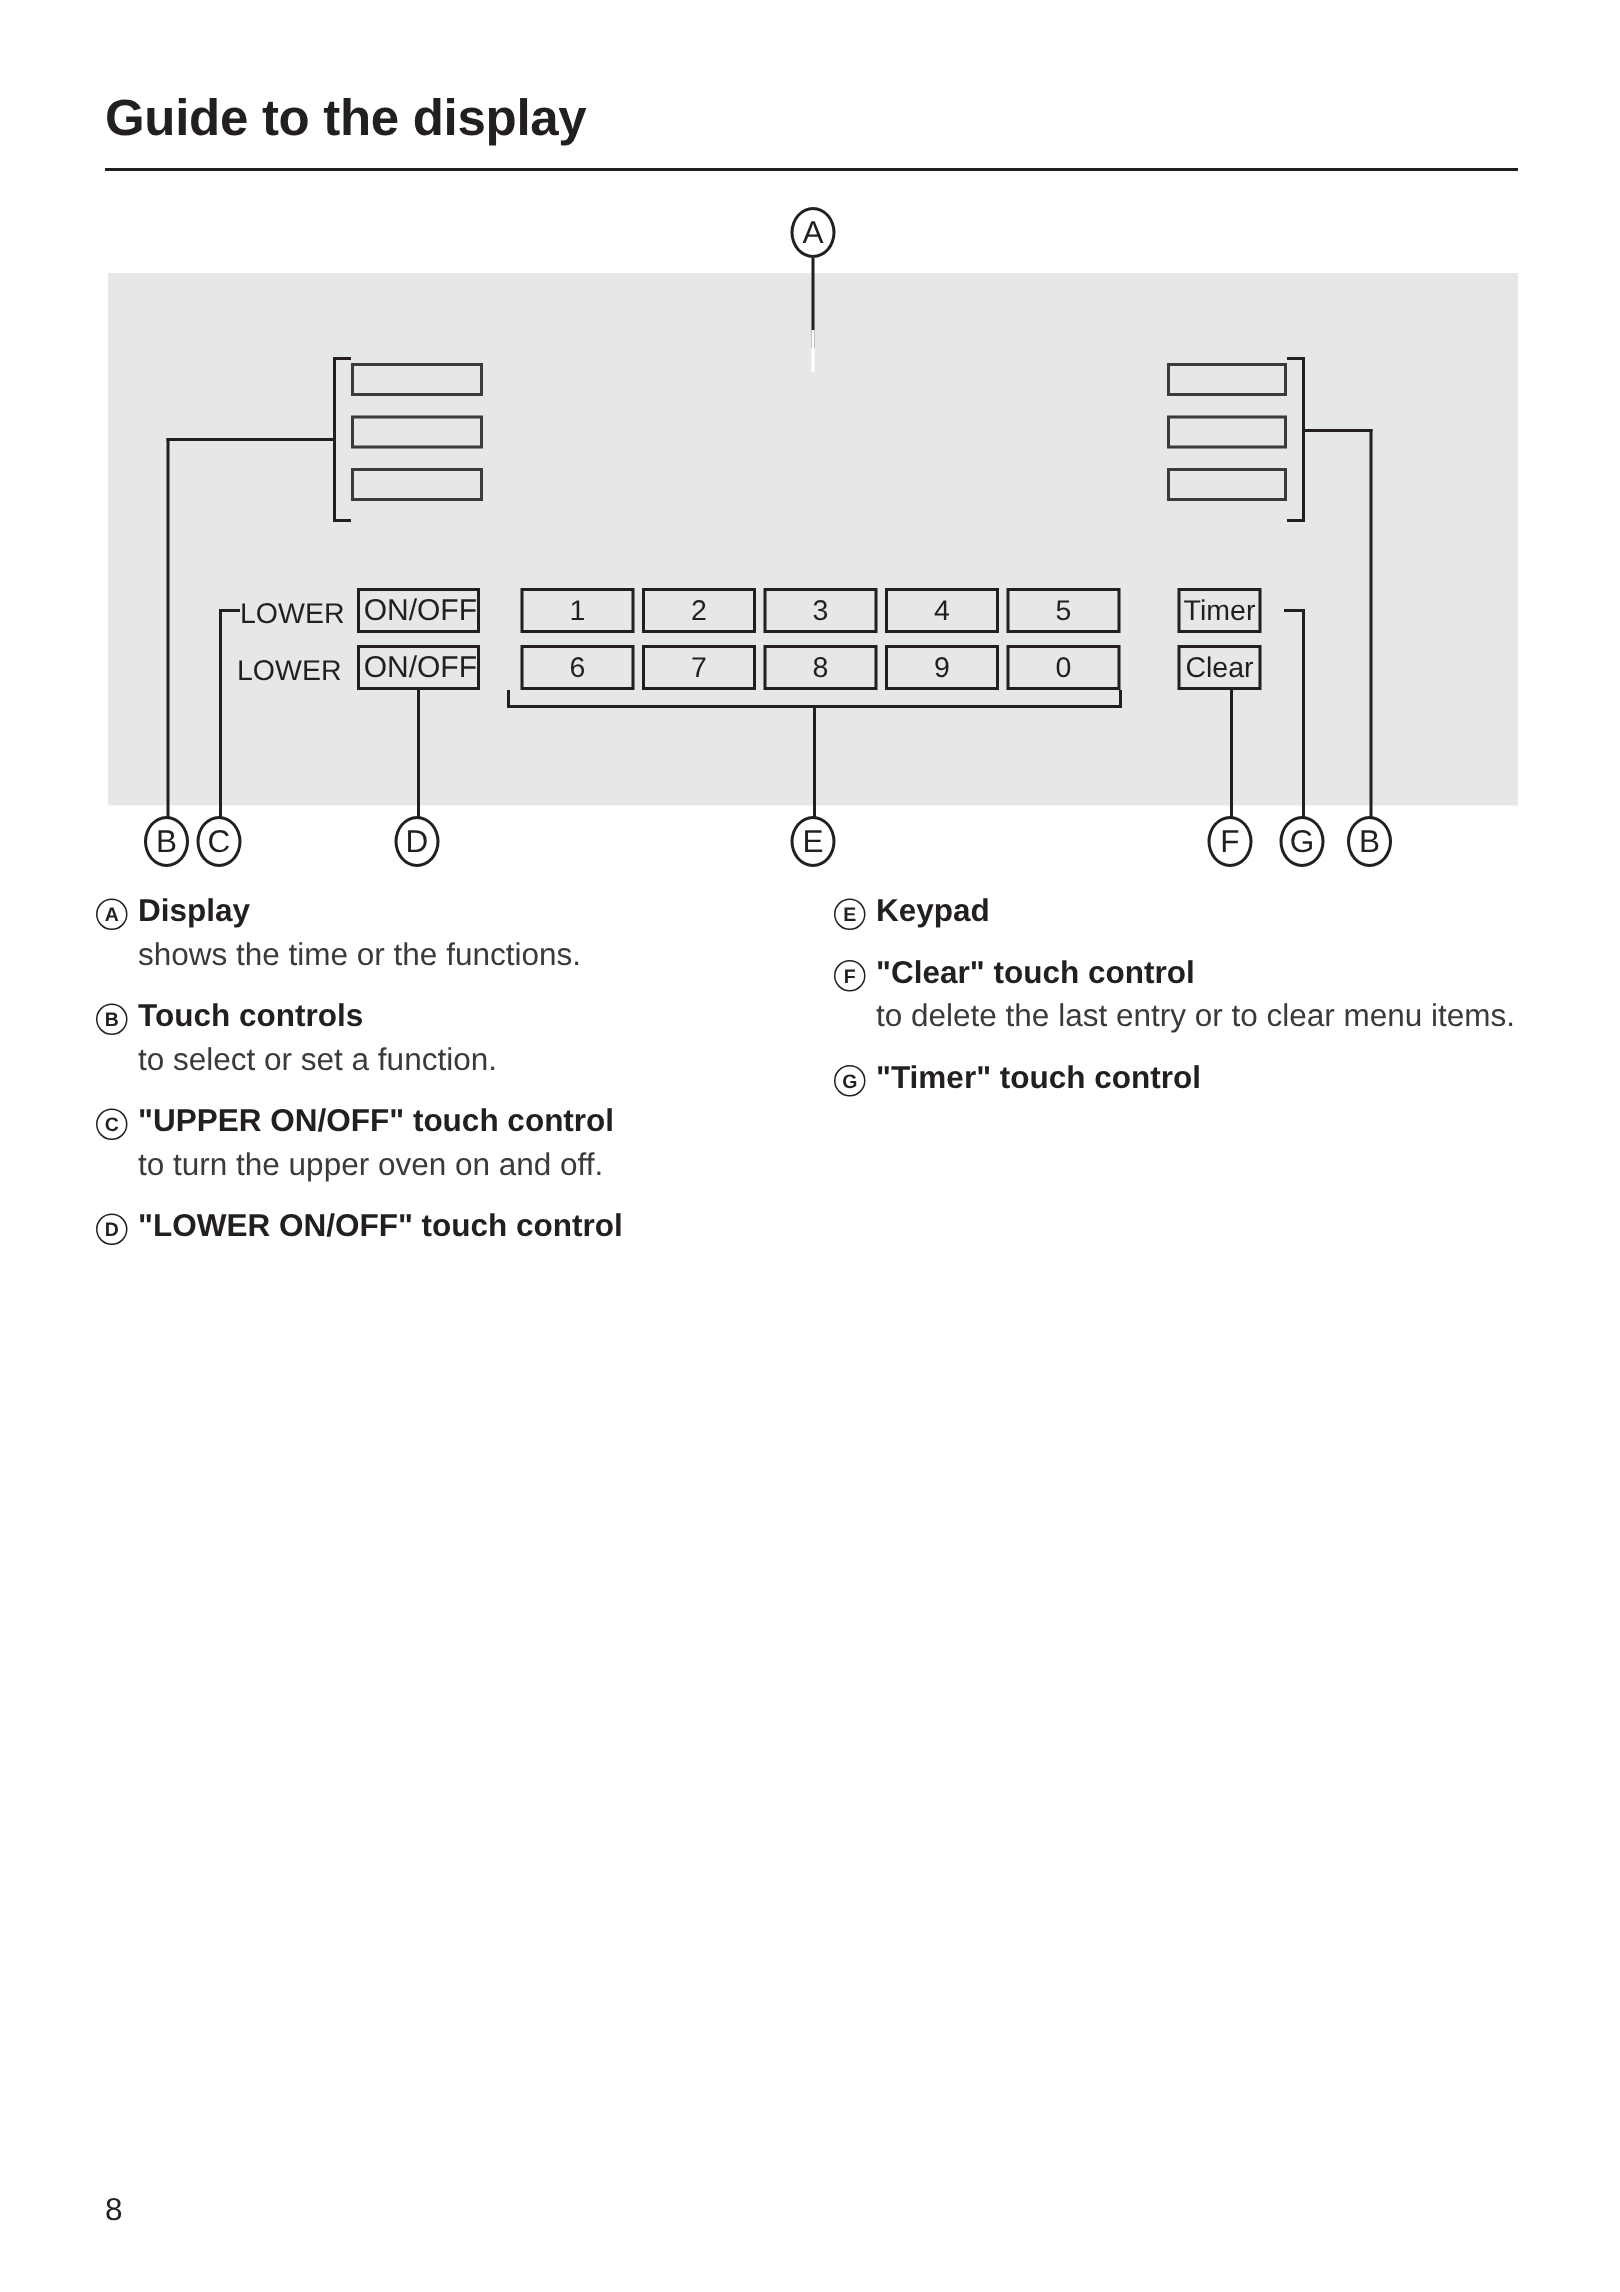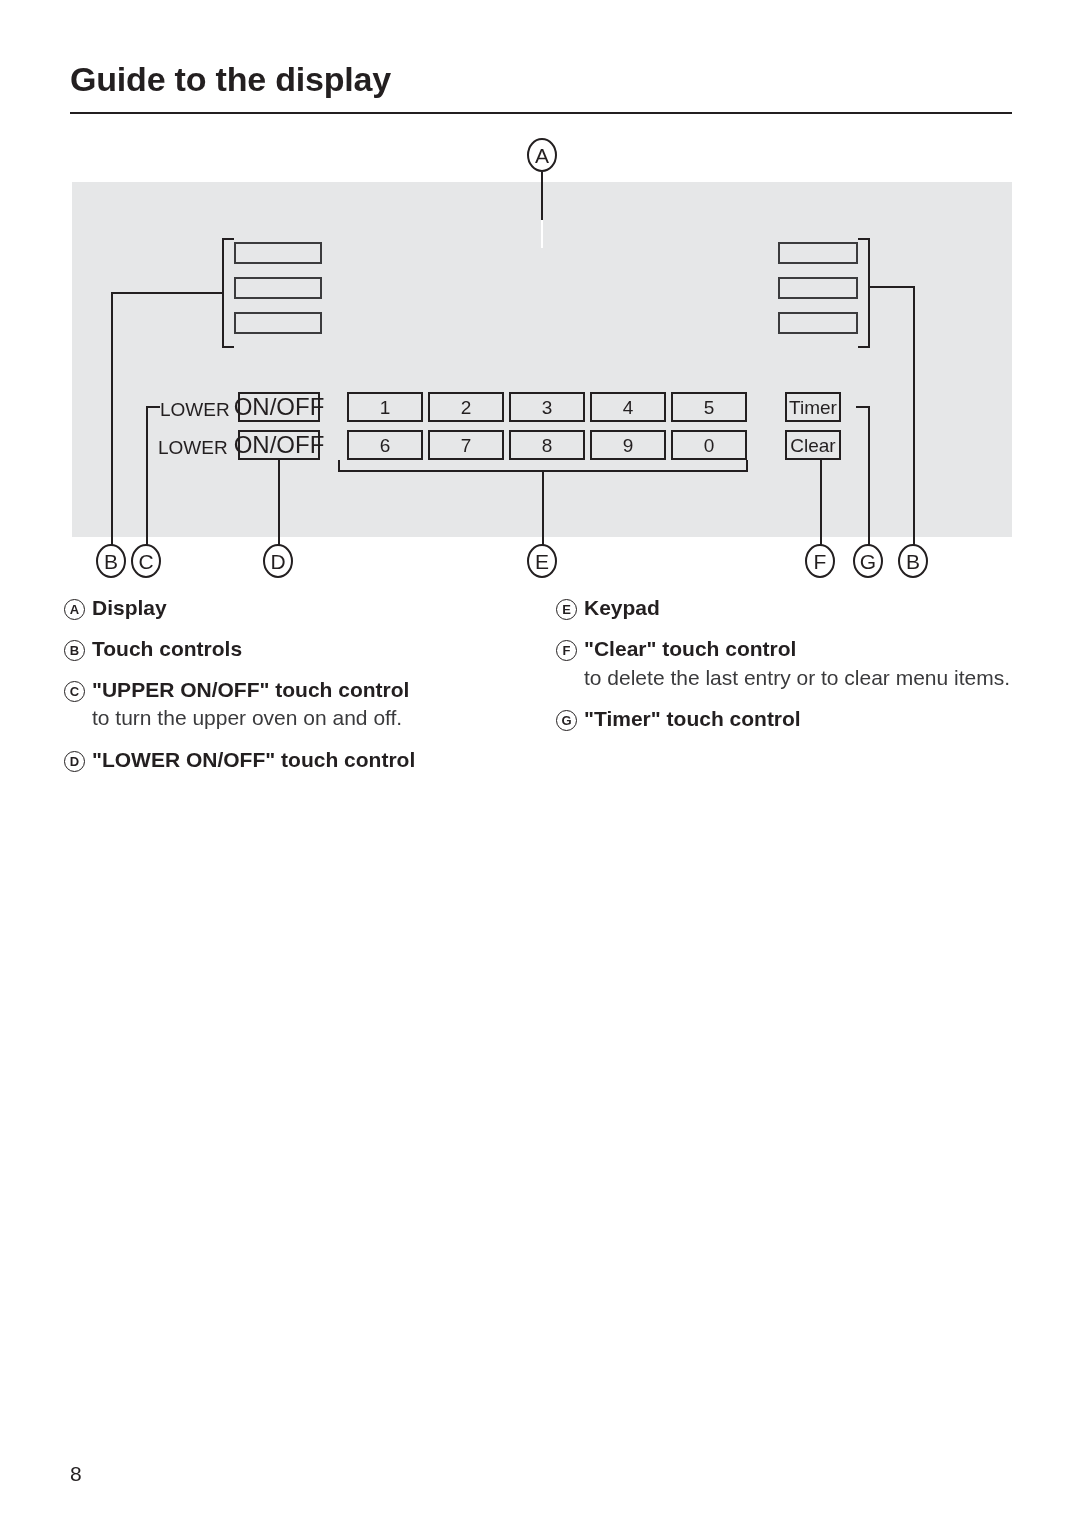--- a/index.html
+++ b/index.html
@@ -113,21 +113,21 @@
     border: 2px solid #231f20;
     box-sizing: border-box;
     display: flex;
     align-items: center;
     justify-content: center;
     font-size: 19px;
     color: #231f20;
     line-height: 1;
   }
   .panel-key.num { width: 76px; height: 30px; font-size: 19px; }
-  .panel-key.onoff { width: 82px; height: 30px; font-size: 24px; }
+  .panel-key.onoff { width: 82px; height: 30px; font-size: 20px; justify-content: flex-end; }
   .panel-key.side { width: 56px; height: 30px; font-size: 19px; }
 
   .panel-text {
     position: absolute;
     font-size: 19px;
     color: #231f20;
     line-height: 1;
   }
 
   
@@ -326,27 +326,29 @@
 
 <div class="legend">
 
   <div class="legend-col left">
 
     <div class="legend-item">
       <div class="legend-head">
         <span class="letter-badge">A</span>
         <span>Display</span>
       </div>
+      <div class="legend-body">shows the time or the functions.</div>
     </div>
 
     <div class="legend-item">
       <div class="legend-head">
         <span class="letter-badge">B</span>
         <span>Touch controls</span>
       </div>
+      <div class="legend-body">to select or set a function.</div>
     </div>
 
     <div class="legend-item">
       <div class="legend-head">
         <span class="letter-badge">C</span>
         <span>"UPPER ON/OFF" touch control</span>
       </div>
       <div class="legend-body">to turn the upper oven on and off.</div>
     </div>
 

